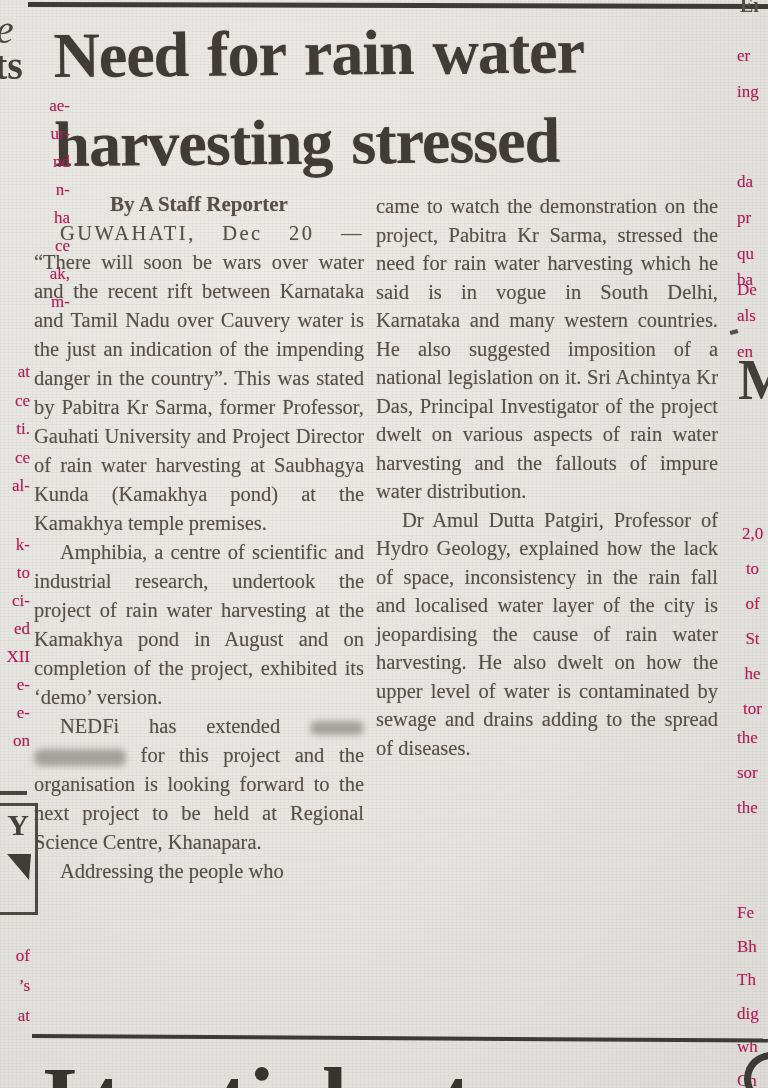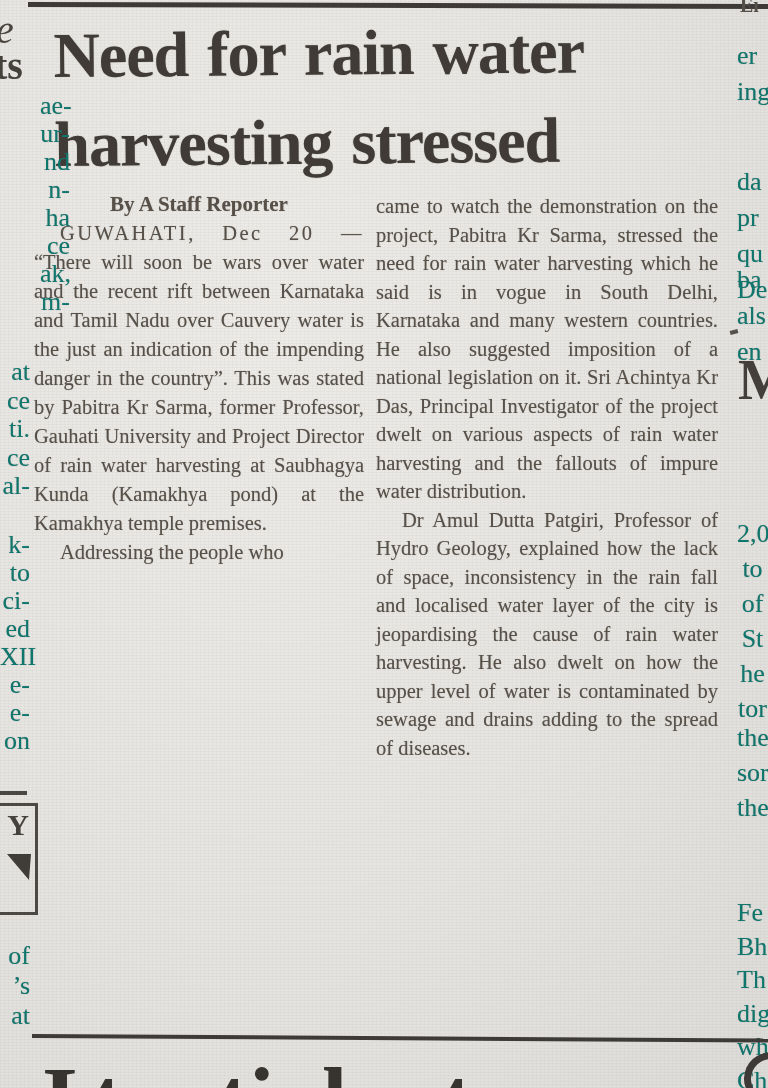--- a/index.html
+++ b/index.html
@@ -39,21 +39,21 @@
   .dateline { letter-spacing:2.5px; word-spacing:14px; }
 
   .smudge {
     display:inline-block; background:#95928e; border-radius:7px;
     filter:blur(3px); vertical-align:middle; opacity:0.8;
   }
   .smudge-a { width:54px; height:14px; }
   .smudge-b { width:92px; height:17px; }
 
   
-  .edge { position:absolute; font-size:26px; line-height:28px; color:#0f766e;
+  .edge { position:absolute; font-size:17px; line-height:28px; color:#be185d;
     text-shadow:0 0 1px rgba(87,80,73,0.4); }
   .edge-left { left:0; width:30px; text-align:right; }
   .edge-right { left:737px; width:31px; text-align:left; }
   .frag { height:inherit; }
   .big-e { position:absolute; left:-4px; top:6px; font-size:40px; font-style:italic; color:#4a463f; }
   .big-ts { position:absolute; left:-6px; top:42px; font-size:40px; font-weight:bold; color:#44403a; }
   .left-a { top:92px;padding-left:40px; }
   .left-b { top:358px; line-height:28.5px; }
   .left-c { top:531px; }
   .left-dash { position:absolute; left:0; top:791px; width:27px; height:4px; background:#4a4642; }
@@ -92,20 +92,22 @@
 <div class="rule rule-top"></div>
 
 <div class="headline">
   <div>Need for rain water</div>
   <div>harvesting stressed</div>
 </div>
 
 <div class="col col1">
   <p class="byline">By A Staff Reporter</p>
   <p class="indent"><span class="dateline">GUWAHATI, Dec 20 —</span> <span>“There will soon be wars over water and the recent rift between Karnataka and Tamil Nadu over Cauvery water is the just an indication of the impending danger in the country”. This was stated by Pabitra Kr Sarma, former Professor, Gauhati University and Project Director of rain water harvesting at Saubhagya Kunda (Kamakhya pond) at the Kamakhya temple premises.</span></p>
+  <p class="indent">Amphibia, a centre of scientific and industrial research, undertook the project of rain water harvesting at the Kamakhya pond in August and on completion of the project, exhibited its ‘demo’ version.</p>
+  <p class="indent"><span>NEDFi has extended</span> <span class="smudge smudge-a"></span> <span class="smudge smudge-b"></span> <span>for this project and the organisation is looking forward to the next project to be held at Regional Science Centre, Khanapara.</span></p>
   <p class="indent">Addressing the people who</p>
 </div>
 
 <div class="col col2">
   <p>came to watch the demonstration on the project, Pabitra Kr Sarma, stressed the need for rain water harvesting which he said is in vogue in South Delhi, Karnataka and many western countries. He also suggested imposition of a national legislation on it. Sri Achintya Kr Das, Principal Investigator of the project dwelt on various aspects of rain water harvesting and the fallouts of impure water distribution.</p>
   <p class="indent">Dr Amul Dutta Patgiri, Professor of Hydro Geology, explained how the lack of space, inconsistency in the rain fall and localised water layer of the city is jeopardising the cause of rain water harvesting. He also dwelt on how the upper level of water is contaminated by sewage and drains adding to the spread of diseases.</p>
 </div>
 
 <div class="big-e">e</div>
 <div class="big-ts">ts</div>

